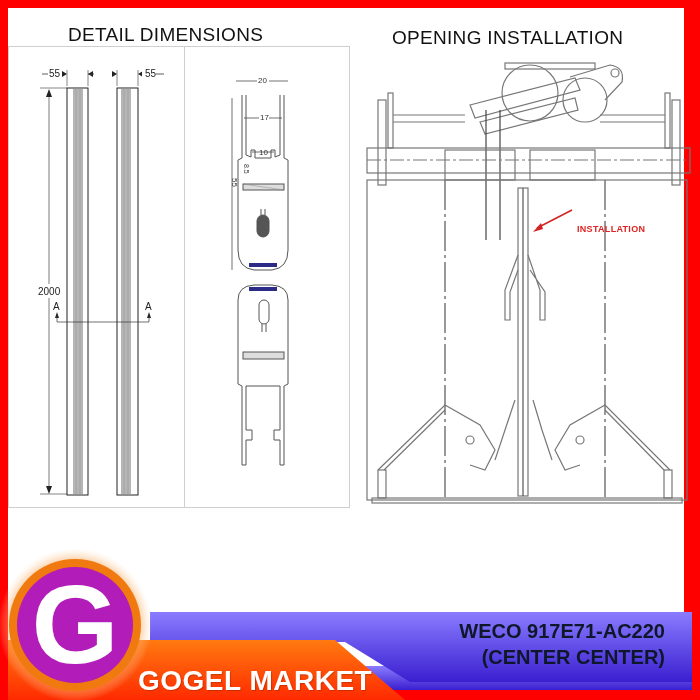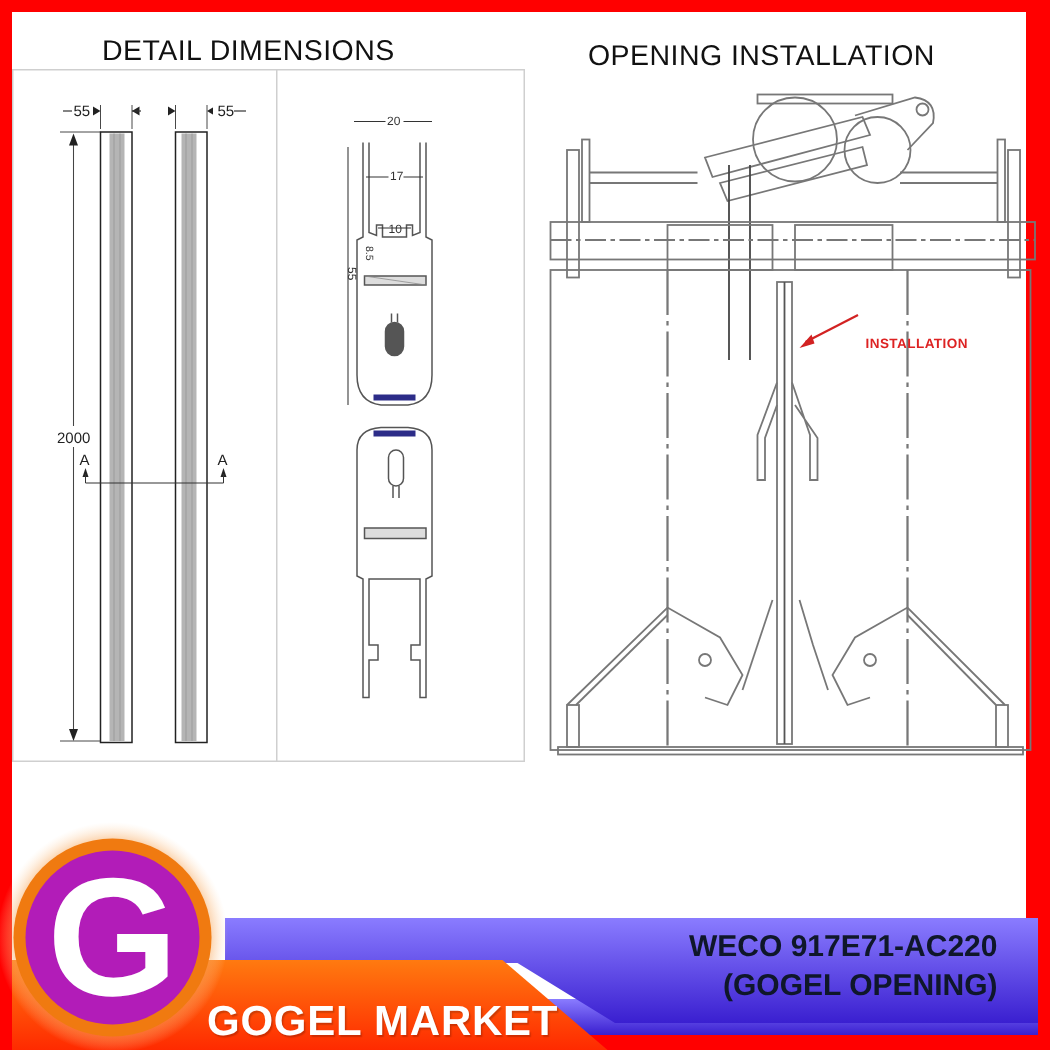--- a/index.html
+++ b/index.html
@@ -181,14 +181,14 @@
   <polygon points="150,612 692,612 692,682 410,682 345,642 150,642" fill="url(#blueg)"></polygon>
   <polygon points="8,640 335,640 405,700 8,700" fill="url(#orgg)"></polygon>
   <circle cx="75" cy="625" r="77" fill="url(#glow)"></circle>
   <circle cx="75" cy="625" r="66" fill="#f07a10"></circle>
   <circle cx="75" cy="625" r="58" fill="#b21cb8"></circle>
 </svg>
 <div style="position:absolute;left:17px;top:565px;width:116px;height:120px;text-align:center;color:#fff;font-weight:bold;font-size:112px;line-height:120px;font-family:'Liberation Sans',sans-serif;">G</div>
 <div class="brand-name">GOGEL MARKET</div>
 <div class="product">
   <div>WECO 917E71-AC220</div>
-  <div>(GOGEL OPENING)</div>
+  <div>(CENTER CENTER)</div>
 </div>
 
 </body></html>

